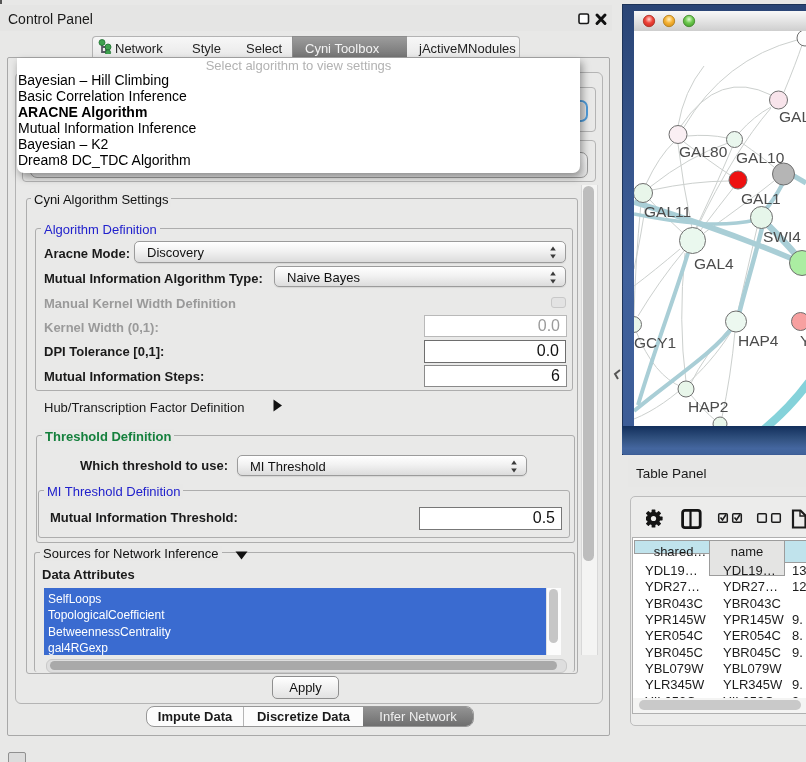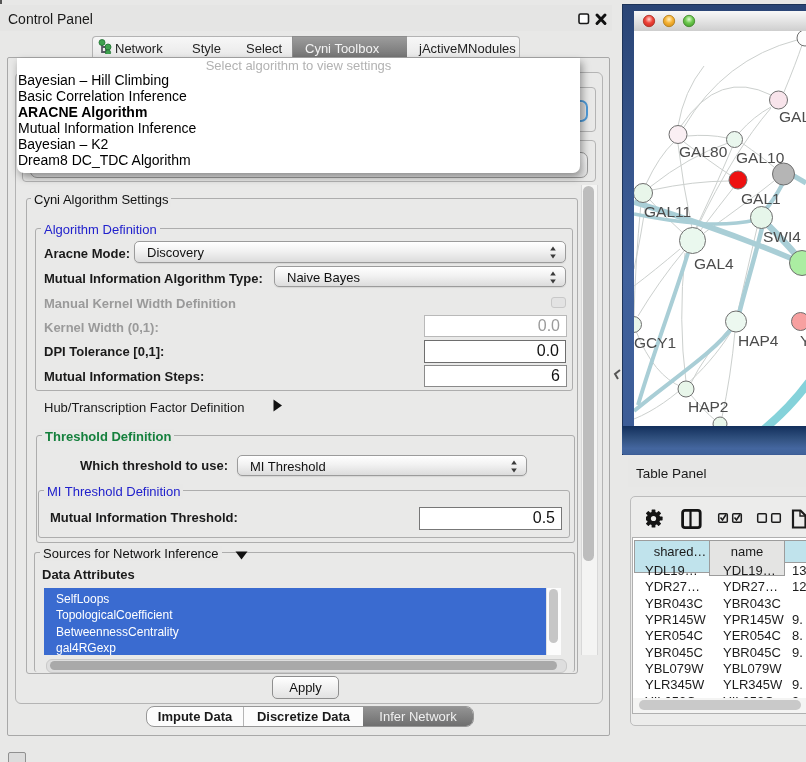--- a/index.html
+++ b/index.html
@@ -118,21 +118,21 @@
     <span class="fv">0.5</span>
   </div>
 
 <div class="fs" style="left:34px;top:552px;width:539px;height:119px;border-bottom:none;"></div>
 <div class="leg" style="left:40px;top:546px;color:#111;">Sources for Network Inference</div>
 <svg class="abs" style="left:235px;top:551px;" width="13" height="9" viewBox="0 0 13 9">
     <path d="M0.5 0.5 L12.5 0.5 L6.5 8.5 Z" fill="#111"></path>
   </svg>
 <div class="abs lbl b" style="left:42px;top:567px;">Data Attributes</div>
 <div class="abs" style="left:44px;top:588px;width:502px;height:67px;background:#3a6bd0;overflow:hidden;">
-<div style="font-size:12px;color:#fff;padding:3px 0 0 12px;line-height:16.3px;">SelfLoops<br>TopologicalCoefficient<br>BetweennessCentrality<br>gal4RGexp</div>
+<div style="font-size:12px;color:#fff;padding:3px 0 0 4px;line-height:16.3px;">SelfLoops<br>TopologicalCoefficient<br>BetweennessCentrality<br>gal4RGexp</div>
 </div>
 <div class="abs" style="left:546px;top:588px;width:14px;height:67px;background:#fcfcfc;border-left:1px solid #e3e3e3;"></div>
 <div class="abs" style="left:549px;top:589px;width:9px;height:54px;background:#c6c6c6;border-radius:4.5px;"></div>
 
 <div class="abs" style="left:46px;top:659px;width:519px;height:12px;background:#dedede;border:1px solid #c9c9c9;border-radius:6px;"></div>
 <div class="abs" style="left:50px;top:661px;width:507px;height:9px;background:#a9a9a9;border-radius:4.5px;"></div>
 
 <div class="abs" style="left:272px;top:676px;width:65px;height:21px;border:1px solid #8f8f8f;border-radius:5px;background:linear-gradient(#ffffff,#e2e2e2);text-align:center;font-size:13px;color:#111;line-height:21px;">Apply</div>
 
 <div class="abs" style="left:146px;top:706px;width:326px;height:19px;border:1px solid #979797;border-radius:8px;background:#fcfcfc;overflow:hidden;">
@@ -282,21 +282,21 @@
 <rect x="111.7" y="4.7" width="8.6" height="8.6" rx="1"></rect>
 <rect x="125.7" y="4.7" width="8.6" height="8.6" rx="1"></rect>
 </g>
 <path d="M74.5 8.5 L76.5 11 L80 5.5" stroke="#1c1c1c" stroke-width="1.6" fill="none"></path>
 <path d="M88.5 8.5 L90.5 11 L94 5.5" stroke="#1c1c1c" stroke-width="1.6" fill="none"></path>
 <path d="M147 1.5 L154.5 1.5 L159.5 6.5 L159.5 18.5 L147 18.5 Z" fill="none" stroke="#1c1c1c" stroke-width="2.2"></path>
 <path d="M154 2 L154 7 L159 7" fill="none" stroke="#1c1c1c" stroke-width="1.4"></path>
 </svg>
 
 <div class="abs" style="left:632px;top:537px;width:174px;height:175px;background:#fff;border:1px solid #b0b0b0;border-right:none;overflow:hidden;">
-<div style="position:absolute;left:1px;top:2px;width:76px;height:33px;background:#c0e3ec;border:1px solid #9c9c9c;box-sizing:border-box;text-align:center;font-size:13px;line-height:22px;color:#1a1a1a;padding-left:16px;">shared…</div>
+<div style="position:absolute;left:1px;top:2px;width:76px;height:14px;background:#c0e3ec;border:1px solid #9c9c9c;box-sizing:border-box;text-align:center;font-size:13px;line-height:22px;color:#1a1a1a;padding-left:16px;">shared…</div>
 <div style="position:absolute;left:76px;top:2px;width:76px;height:36px;background:#e4e4e3;border:1px solid #9c9c9c;box-sizing:border-box;text-align:center;font-size:13px;line-height:22px;color:#1a1a1a;">name</div>
 <div style="position:absolute;left:151px;top:2px;width:30px;height:23px;background:#c0e3ec;border:1px solid #9c9c9c;box-sizing:border-box;"></div>
 <div style="position:absolute;left:12px;top:25px;font-size:13px;line-height:16.35px;color:#1c1c1c;white-space:pre;">YDL19…
 YDR27…
 YBR043C
 YPR145W
 YER054C
 YBR045C
 YBL079W
 YLR345W

